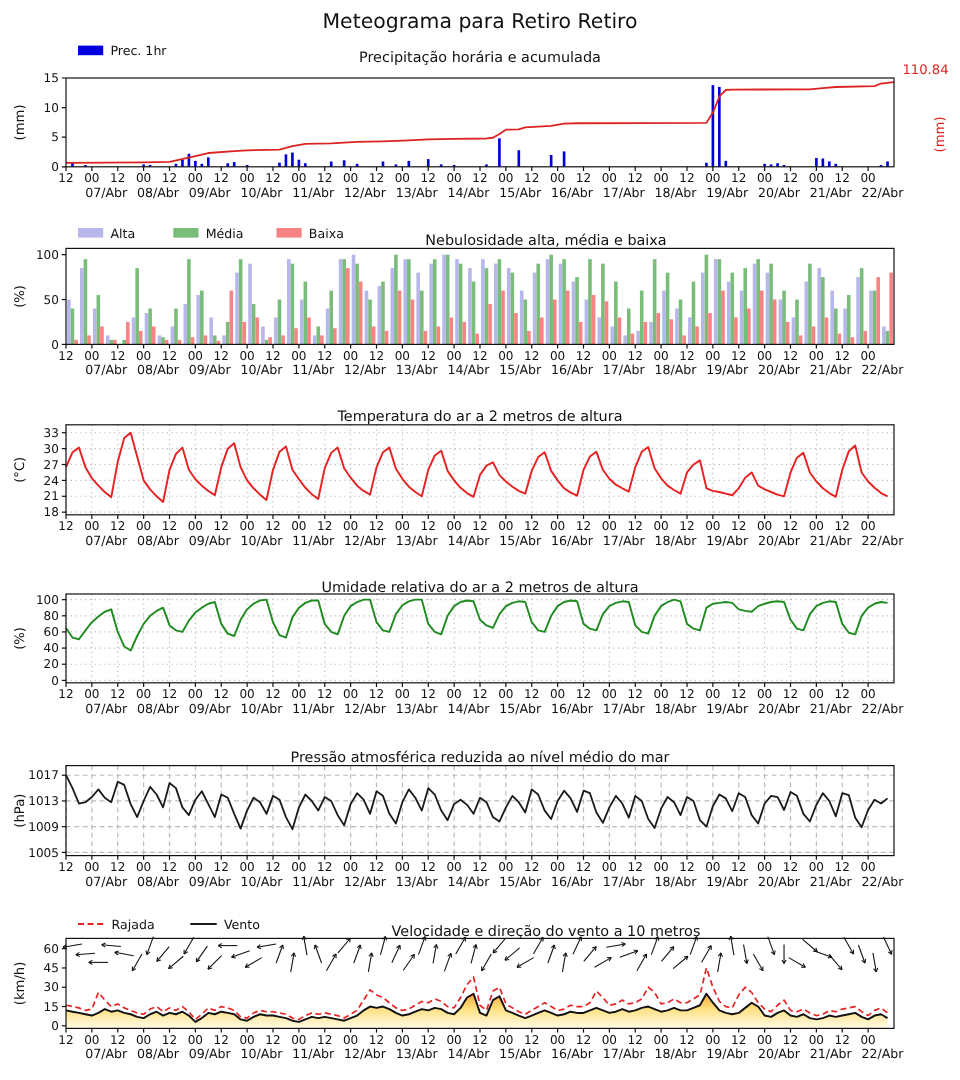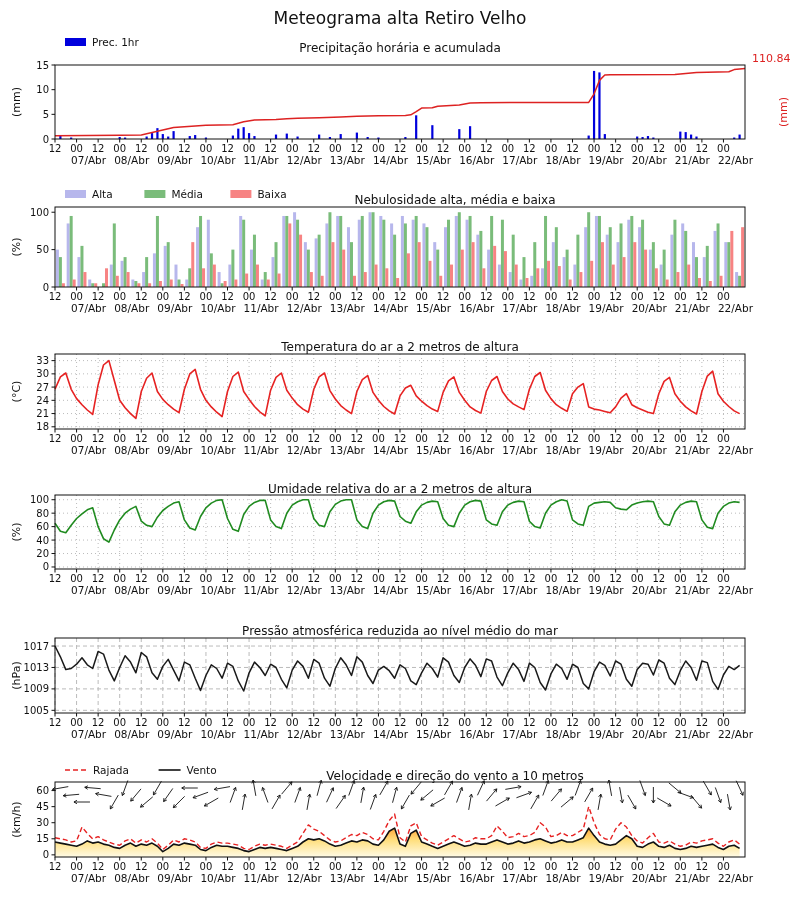--- a/index.html
+++ b/index.html
@@ -5,21 +5,21 @@
   html,body{margin:0;padding:0;background:#ffffff;}
   body{width:800px;height:900px;font-family:"DejaVu Sans",sans-serif;overflow:hidden;}
   .page-title{width:800px;text-align:center;font-size:17px;color:#111;padding-top:8px;height:22px;}
   svg text{font-family:"DejaVu Sans",sans-serif;}
 </style>
 </head>
 <body>
 
 
 
-<div class="page-title">Meteograma alta Retiro Velho</div>
+<div class="page-title">Meteograma para Retiro Retiro</div>
 
 <svg id="canvas" width="800" height="872" viewBox="0 0 800 872" xmlns="http://www.w3.org/2000/svg">
   <defs>
     <linearGradient id="wgrad" gradientUnits="userSpaceOnUse" x1="0" y1="827" x2="0" y2="779">
       <stop offset="0" stop-color="#fffbe6"></stop>
       <stop offset="0.35" stop-color="#ffdf7e"></stop>
       <stop offset="0.65" stop-color="#ff9d2e"></stop>
       <stop offset="1" stop-color="#e0351a"></stop>
     </linearGradient>
   </defs>

